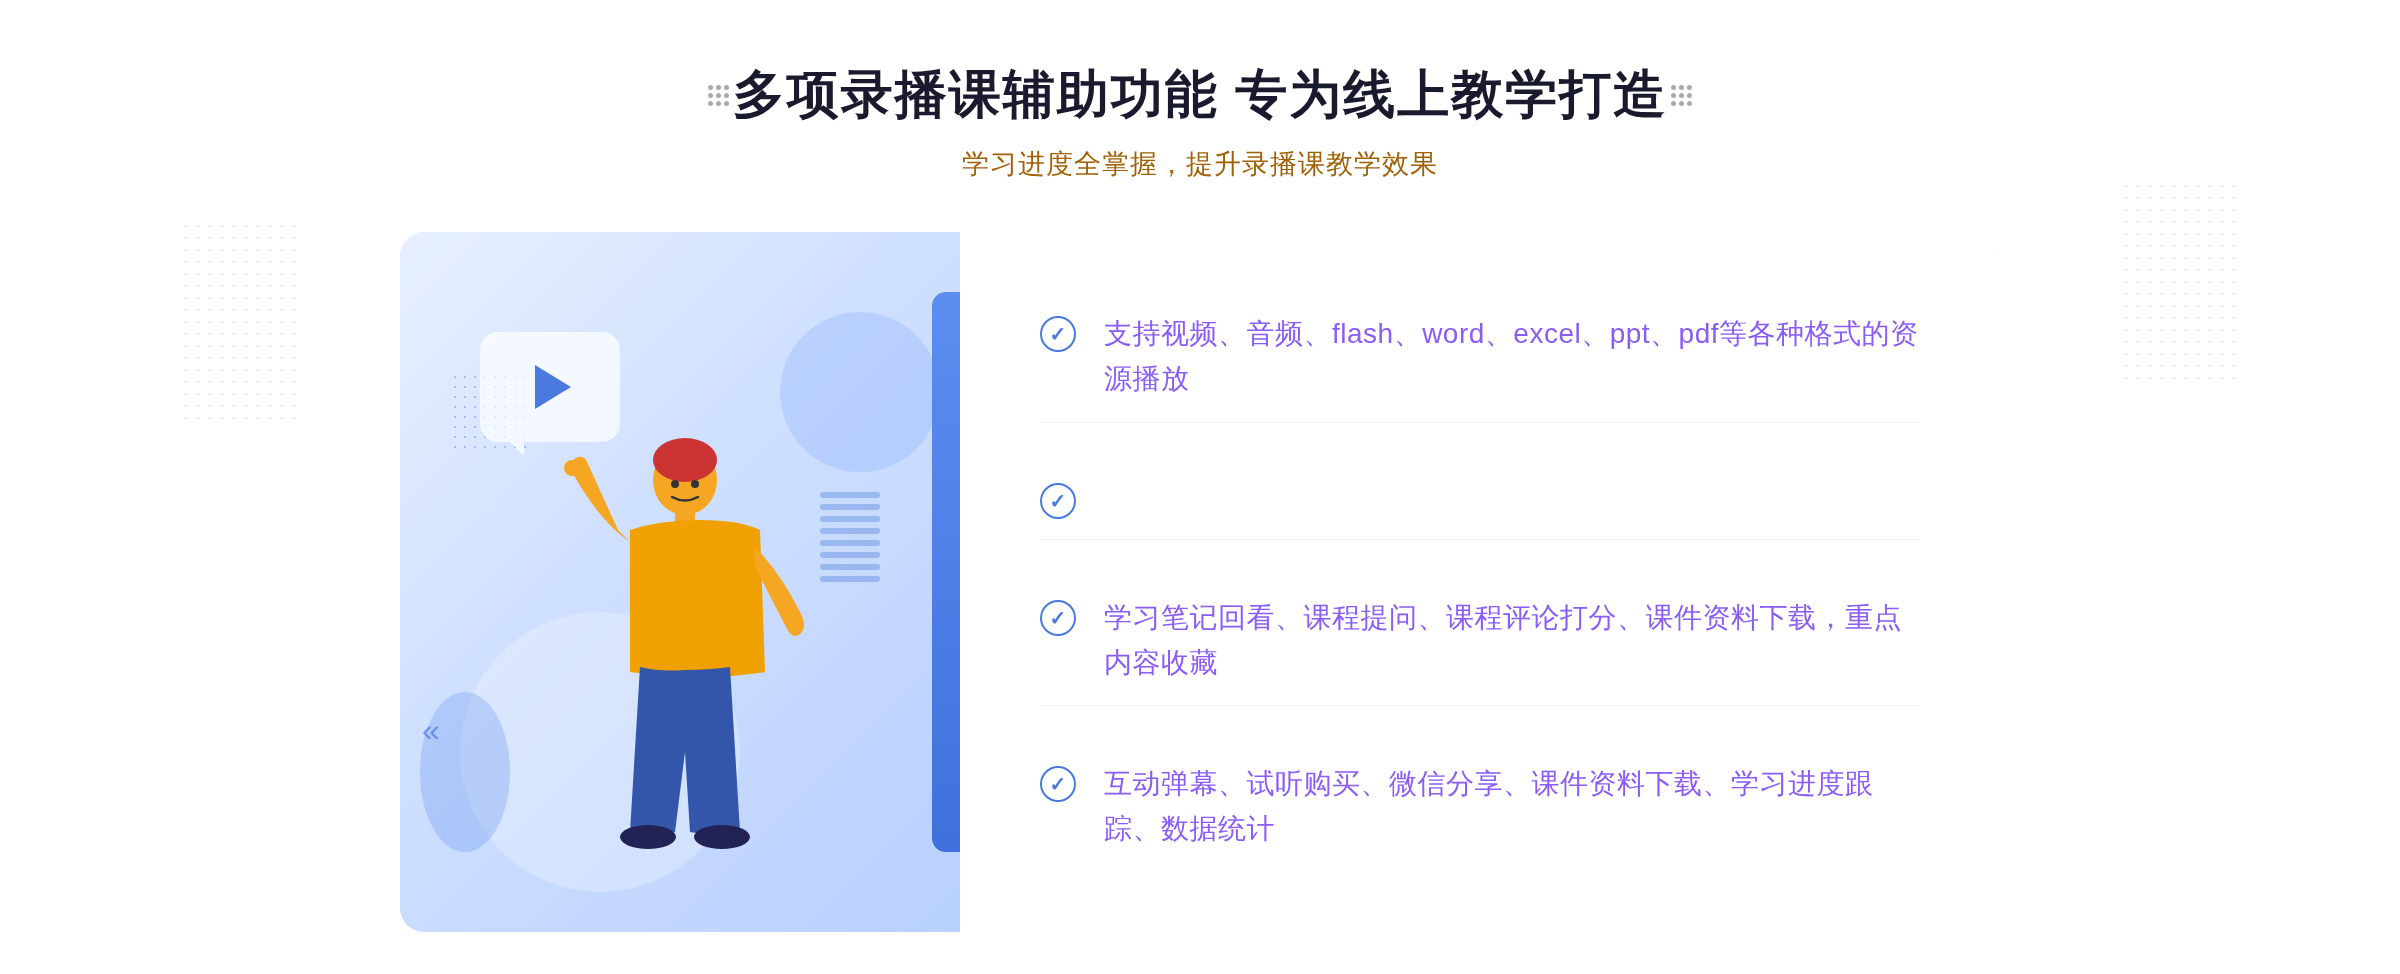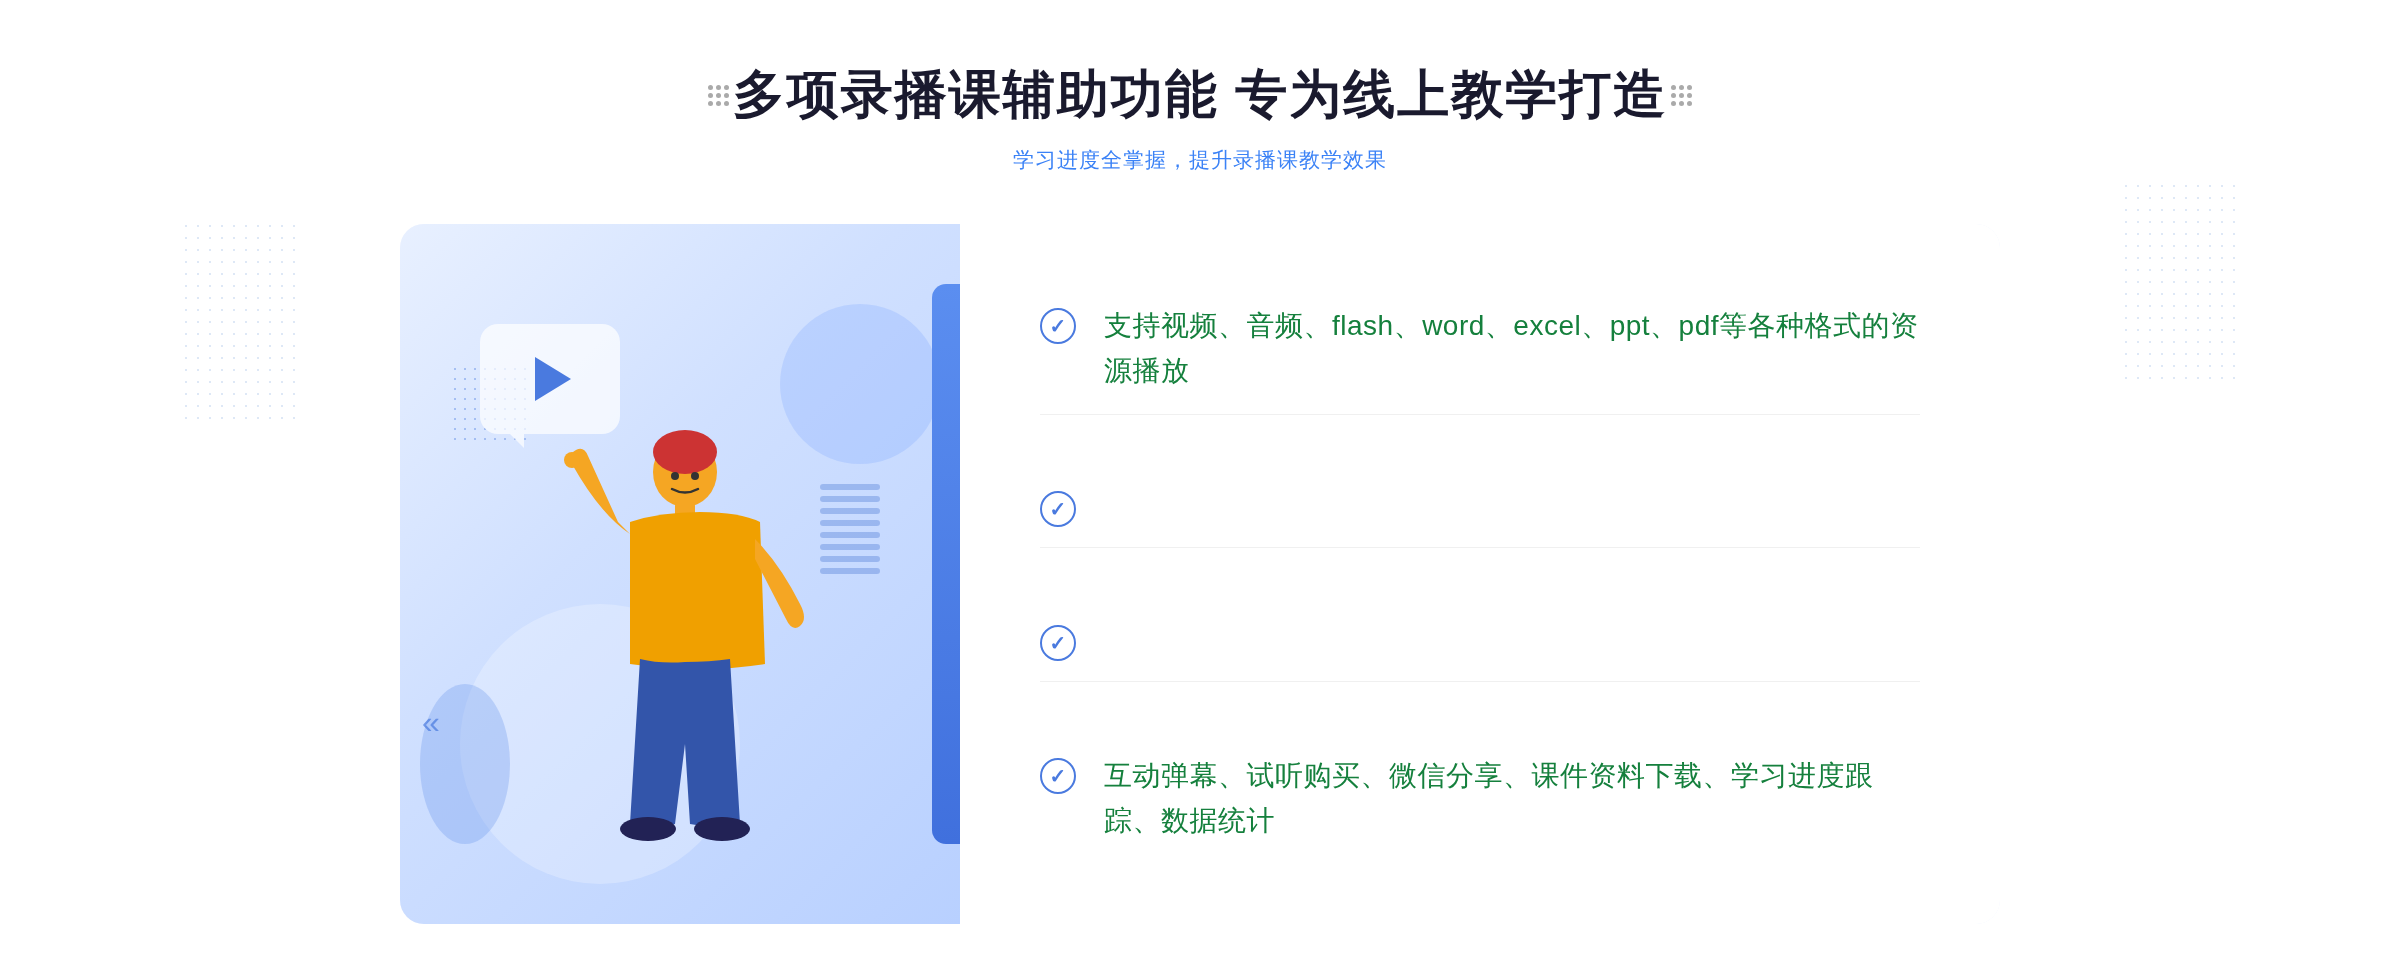--- a/index.html
+++ b/index.html
@@ -79,22 +79,22 @@
     }
 
     .main-title {
       font-size: 52px;
       font-weight: 600;
       color: #1a1a2e;
       letter-spacing: 2px;
     }
 
     .sub-title {
-      font-size: 21px;
-      color: #3b82f6;
+      font-size: 27px;
+      color: #a16207;
       margin-top: 16px;
       letter-spacing: 1px;
     }
 
     
     .content-area {
       display: flex;
       align-items: stretch;
       width: 1600px;
       min-height: 700px;
@@ -298,21 +298,21 @@
 
     .check-mark {
       color: #4a7adf;
       font-size: 20px;
       font-weight: bold;
       line-height: 1;
     }
 
     .feature-text {
       font-size: 28px;
-      color: #15803d;
+      color: #8b5cf6;
       line-height: 1.6;
       letter-spacing: 0.5px;
     }
 
   </style>
 </head>
 <body>
 
 <div class="page-container">
 
@@ -432,20 +432,21 @@
           </div>
         </div>
       </div>
 
       <div class="feature-item">
         <div class="feature-check-icon">
           <div class="check-circle">
             <span class="check-mark">✓</span>
           </div>
         </div>
+        <span class="feature-text">学习笔记回看、课程提问、课程评论打分、课件资料下载，重点内容收藏</span>
       </div>
 
       <div class="feature-item">
         <div class="feature-check-icon">
           <div class="check-circle">
             <span class="check-mark">✓</span>
           </div>
         </div>
         <span class="feature-text">互动弹幕、试听购买、微信分享、课件资料下载、学习进度跟踪、数据统计</span>
       </div>

